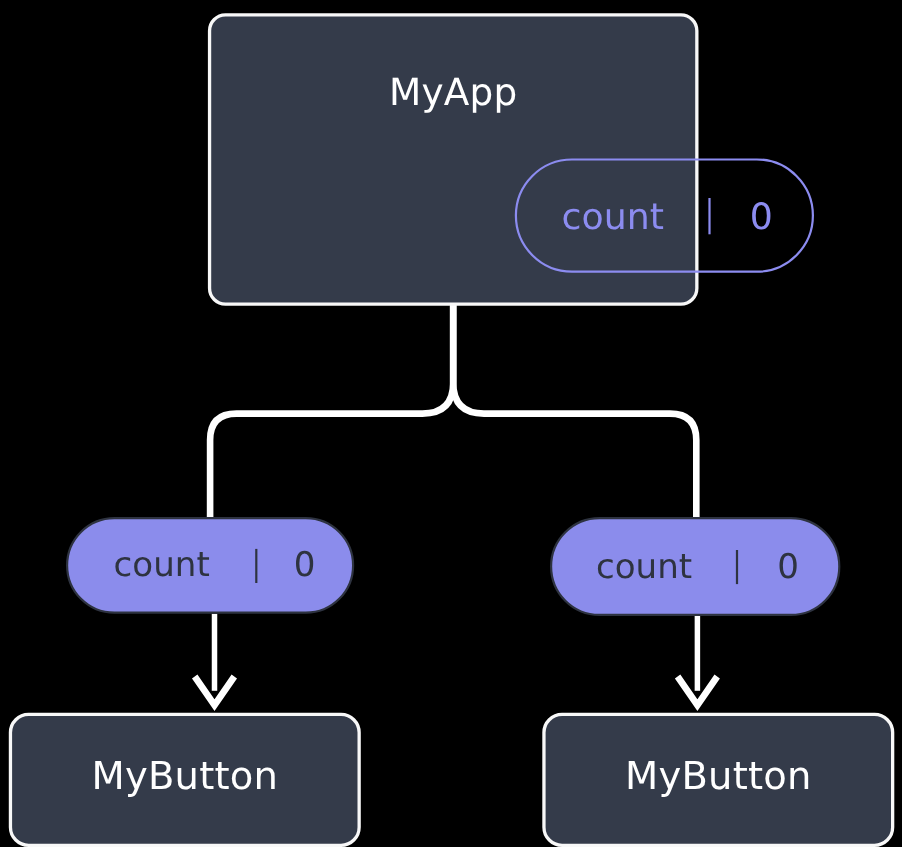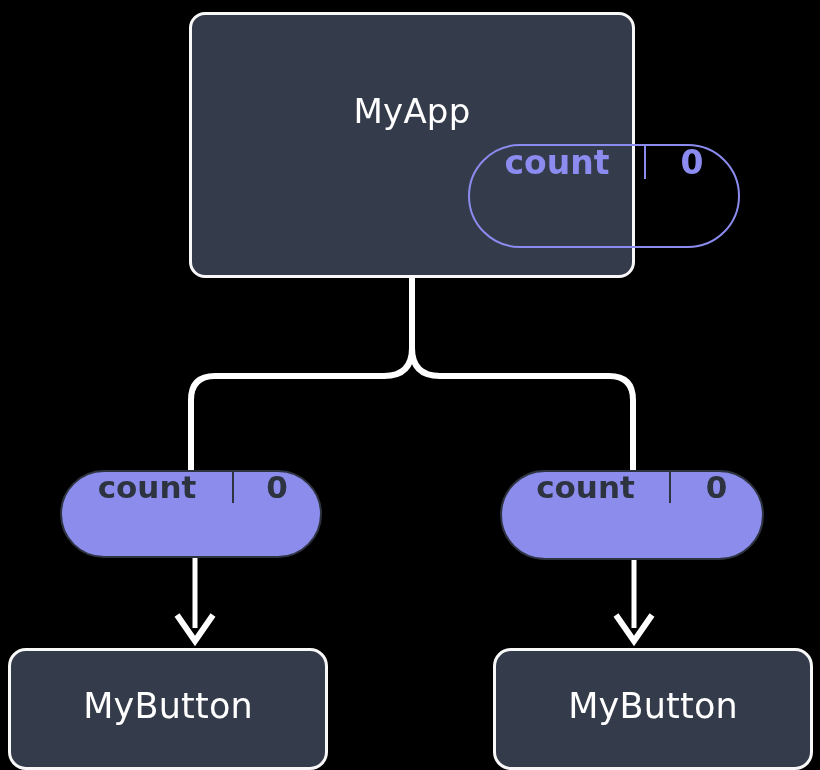--- a/index.html
+++ b/index.html
@@ -42,21 +42,21 @@
     line-height: 1;
     white-space: nowrap;
   }
   #node-myapp {
     left: 189px;
     top: 12px;
     width: 446px;
     height: 266px;
   }
   #node-myapp .comp-title {
-    margin-top: 79px;
+    margin-top: 52px;
   }
   #node-mybutton-left {
     left: 8px;
     top: 648px;
     width: 320px;
     height: 122px;
     border-radius: 18px;
     justify-content: center;
   }
   #node-mybutton-right {
@@ -71,24 +71,23 @@
   #node-mybutton-right .comp-title {
     font-size: 35px;
     margin-bottom: 6px;
   }
 
   
   .pill {
     position: absolute;
     box-sizing: border-box;
     display: flex;
-    align-items: flex-start;
+    align-items: center;
     border-radius: 999px;
     overflow: hidden;
-    font-weight: bold;
   }
   .pill .pill-key,
   .pill .pill-val {
     display: flex;
     align-items: center;
     justify-content: center;
     line-height: 1;
     white-space: nowrap;
   }
 

